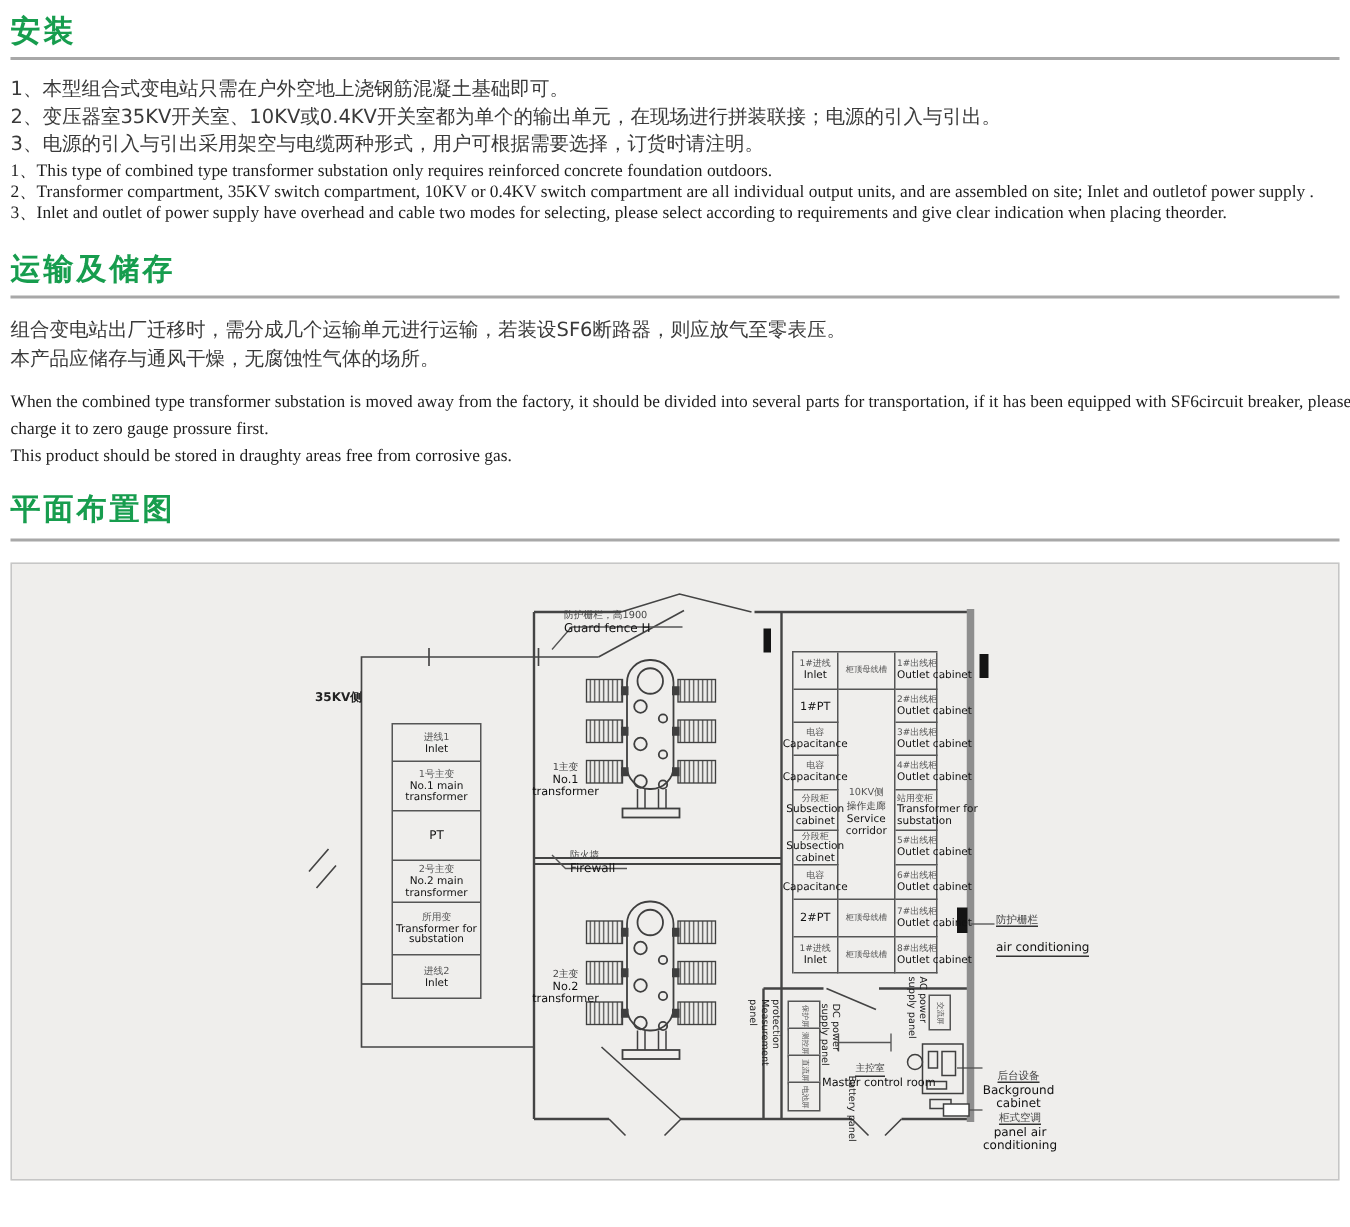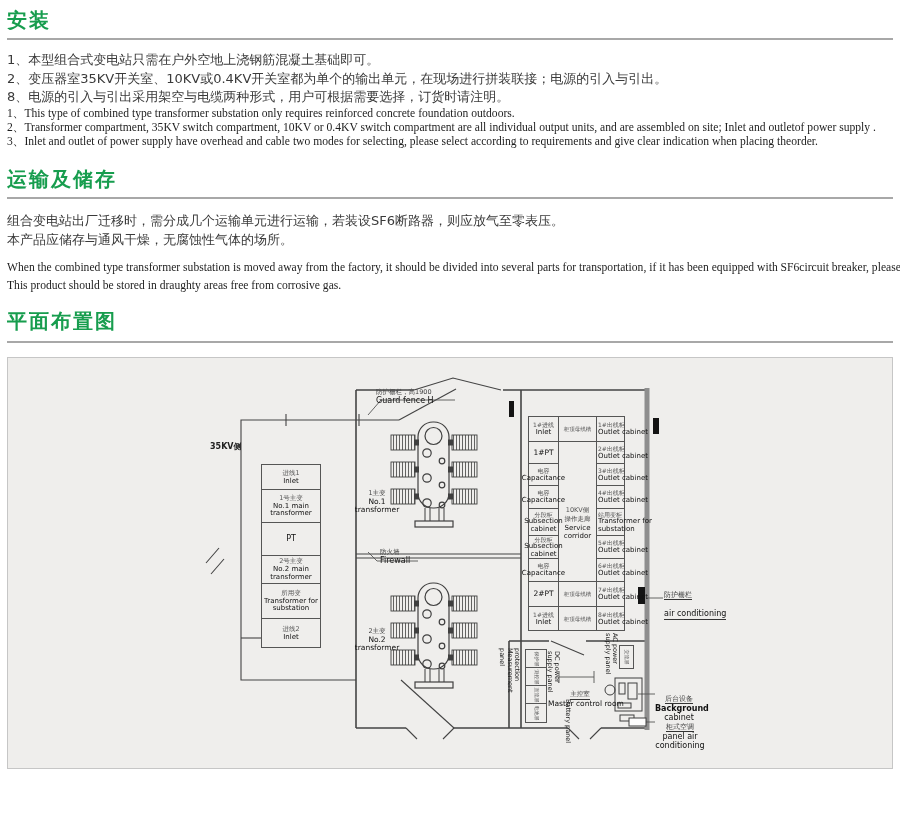--- a/index.html
+++ b/index.html
@@ -64,36 +64,37 @@
 </head>
 <body>
 
 <div class="wrap">
 
   <div class="sec-title">安装</div>
   <div class="rule"></div>
   <div class="cn-list">
     <div>1、本型组合式变电站只需在户外空地上浇钢筋混凝土基础即可。</div>
     <div>2、变压器室35KV开关室、10KV或0.4KV开关室都为单个的输出单元，在现场进行拼装联接；电源的引入与引出。</div>
-    <div>8、电源的引入与引出采用架空与电缆两种形式，用户可根据需要选择，订货时请注明。</div>
+    <div>3、电源的引入与引出采用架空与电缆两种形式，用户可根据需要选择，订货时请注明。</div>
   </div>
   <div class="en-list">
     <div>1、This type of combined type transformer substation only requires reinforced concrete foundation outdoors.</div>
     <div>2、Transformer compartment, 35KV switch compartment, 10KV or 0.4KV switch compartment are all individual output units, and are assembled on site; Inlet and outletof power supply .</div>
     <div>3、Inlet and outlet of power supply have overhead and cable two modes for selecting, please select according to requirements and give clear indication when placing theorder.</div>
   </div>
 
   <div class="sec-title t2">运输及储存</div>
   <div class="rule"></div>
   <div class="cn-par">
     <div>组合变电站出厂迁移时，需分成几个运输单元进行运输，若装设SF6断路器，则应放气至零表压。</div>
     <div>本产品应储存与通风干燥，无腐蚀性气体的场所。</div>
   </div>
   <div class="en-par">
     <div>When the combined type transformer substation is moved away from the factory, it should be divided into several parts for transportation, if it has been equipped with SF6circuit breaker, please dis-</div>
+    <div>charge it to zero gauge prossure first.</div>
     <div>This product should be stored in draughty areas free from corrosive gas.</div>
   </div>
 
   <div class="sec-title t3">平面布置图</div>
   <div class="rule rule3"></div>
 
   <div class="panel">
 
     <svg width="886" height="408" viewBox="0 0 886 408">
       <defs>
@@ -354,21 +355,21 @@
       <span>supply panel</span>
     </div>
 
     <div class="dlbl cblock" style="left:540px;top:323px;width:64px;">
       <span class="small-cn u" style="display:inline-block;">主控室</span>
       <span class="small-en nw">Master control room</span>
     </div>
 
     <div class="dlbl cblock" style="left:647px;top:328px;width:48px;">
       <span class="small-cn u" style="display:inline-block;font-size:7px;">后台设备</span>
-      <span class="small-en" style="font-size:8px;font-weight:bold;">Background</span>
+      <span class="small-en" style="font-size:8px;">Background</span>
       <span class="small-en" style="font-size:8px;">cabinet</span>
     </div>
 
     <div class="dlbl cblock" style="left:646px;top:356px;width:52px;">
       <span class="small-cn u" style="display:inline-block;font-size:7px;">柜式空调</span>
       <span class="small-en" style="font-size:8px;">panel air</span>
       <span class="small-en" style="font-size:8px;">conditioning</span>
     </div>
 
   </div>

